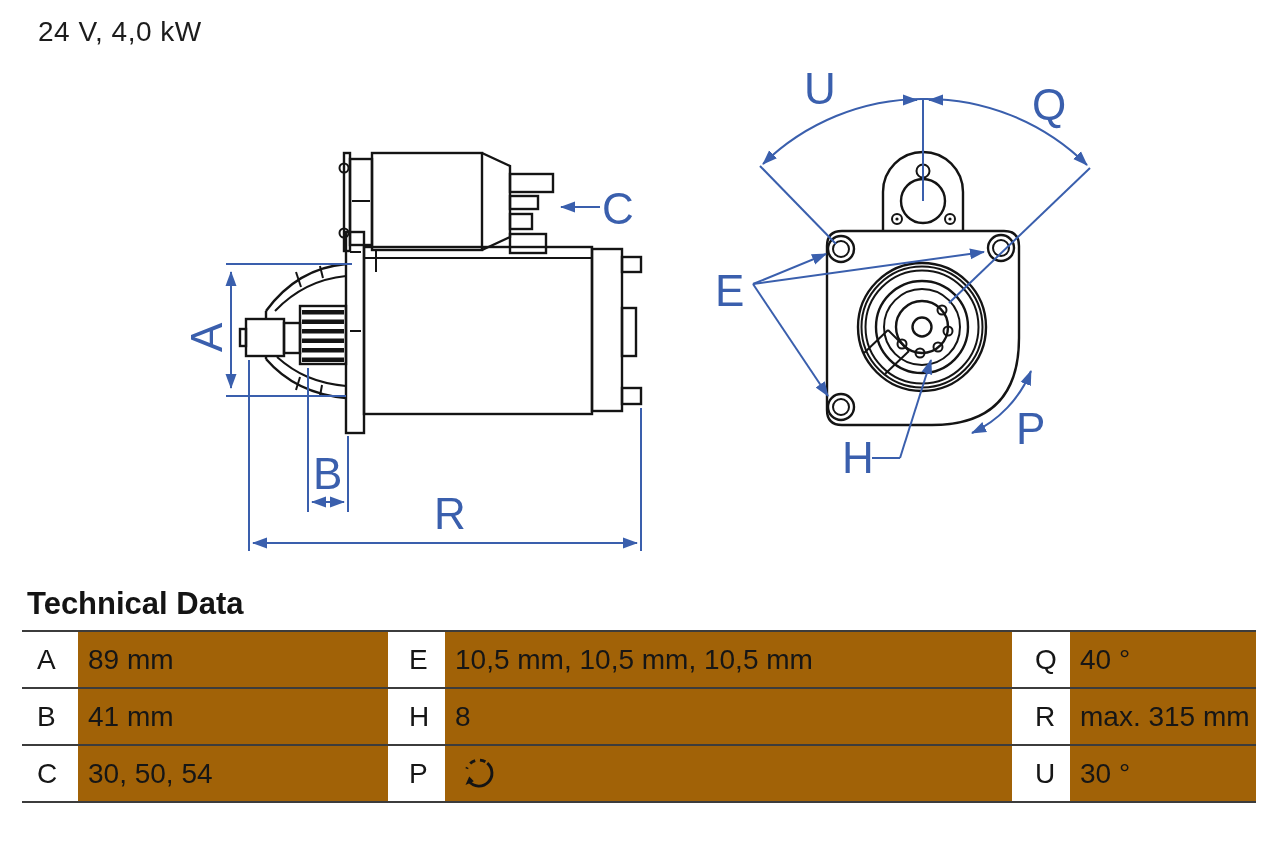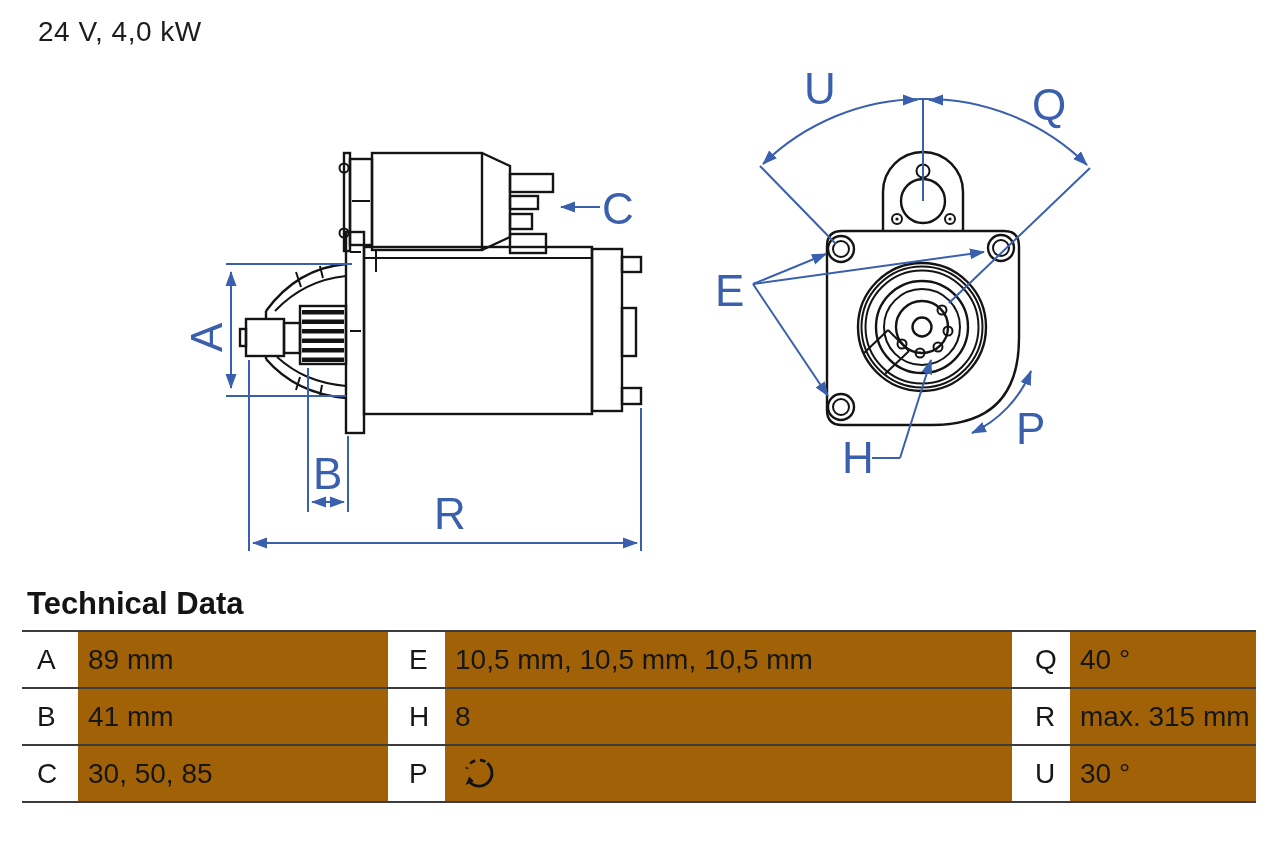--- a/index.html
+++ b/index.html
@@ -197,21 +197,21 @@
   <div class="row">
     <div class="cell key k1">B</div>
     <div class="cell val v1">41 mm</div>
     <div class="cell key k2">H</div>
     <div class="cell val v2">8</div>
     <div class="cell key k3">R</div>
     <div class="cell val v3">max. 315 mm</div>
   </div>
   <div class="row last">
     <div class="cell key k1">C</div>
-    <div class="cell val v1">30, 50, 85</div>
+    <div class="cell val v1">30, 50, 54</div>
     <div class="cell key k2">P</div>
     <div class="cell val v2">
       <svg class="rot-icon" width="44" height="44" viewBox="0 0 46 44">
         <path d="M31.8,9.3 A13.5,13.5 0 0 0 12.3,16.4" stroke="#141414" stroke-width="3" fill="none" stroke-dasharray="6 5"></path>
         <path d="M33.7,10.7 A13.5,13.5 0 1 1 14.7,29.7" stroke="#141414" stroke-width="3" fill="none"></path>
         <path d="M11,33.5 L19.7,29.6 L14.9,24.7 Z" fill="#141414" stroke="none"></path>
       </svg>
       <span></span>
     </div>
     <div class="cell key k3">U</div>

